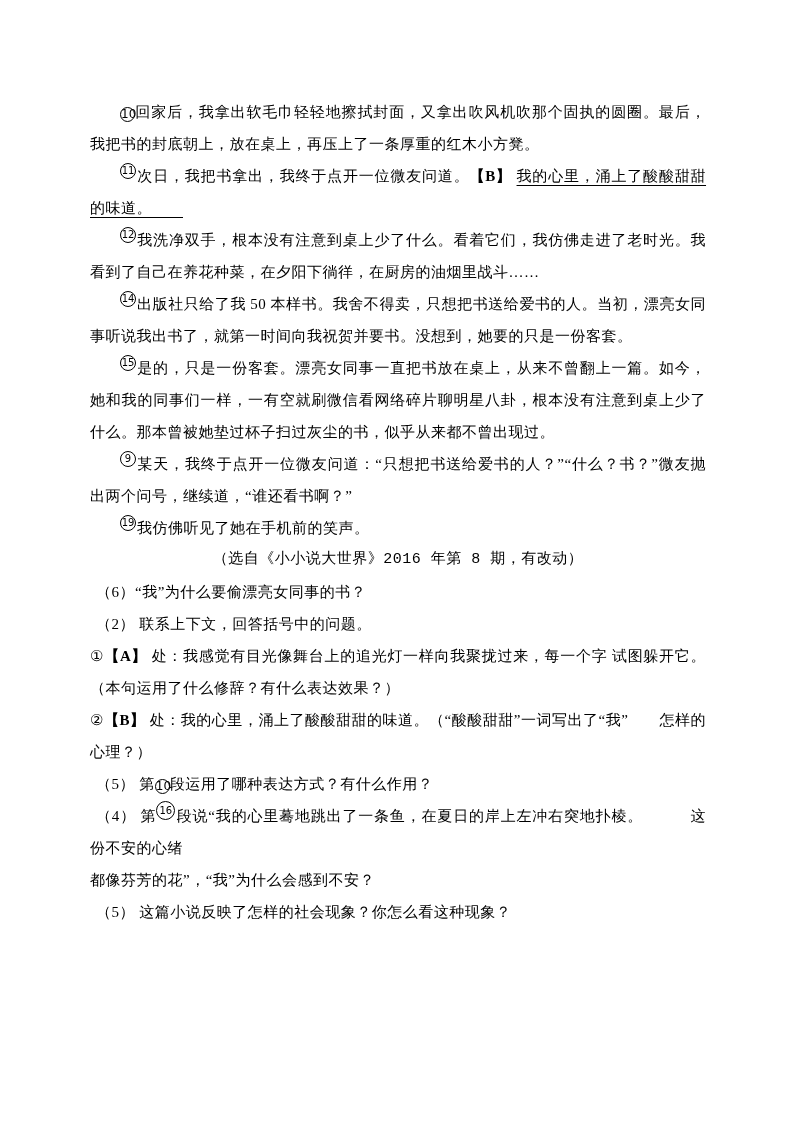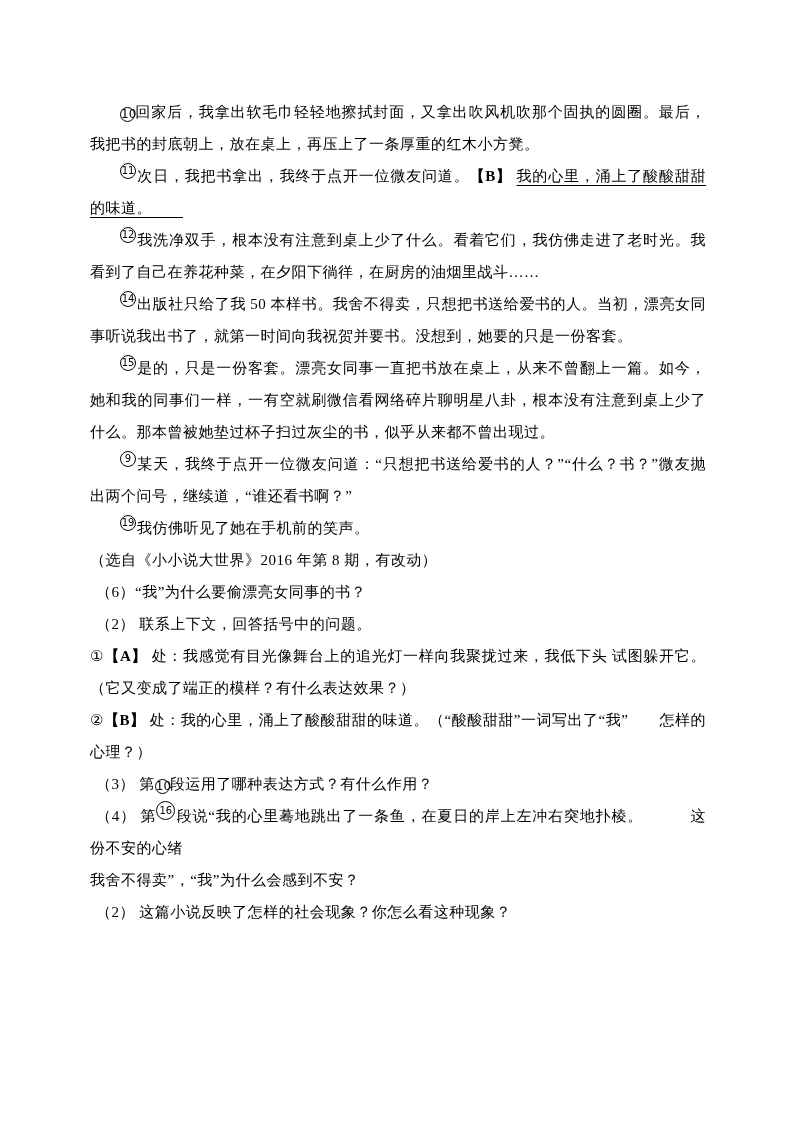--- a/index.html
+++ b/index.html
@@ -14,21 +14,21 @@
     color:#000;
     overflow:hidden;
   }
   .block{
     font-size:15px;
     line-height:32px;
     text-align:justify;
     letter-spacing:0.5px;
     margin:0;
   }
-  .block.right{text-align:left;}
+  .block.right{text-align:center;font-family:Liberation Mono, monospace;}
   .block.ind2{text-indent:2em;}
   .block.ind05{text-indent:0.4em;}
   .b{font-weight:bold;}
   .u{text-decoration:underline;text-underline-offset:4px;}
   .num-inline{
     display:inline-block;box-sizing:border-box;
     width:15px;height:15px;border:1px solid #000;border-radius:50%;
     font-family:"DejaVu Sans",sans-serif;
     font-size:12px;line-height:13px;text-align:center;
     vertical-align:-1px;letter-spacing:0;
@@ -54,20 +54,20 @@
       <div class="block ind2"><span class="num-inline">10</span><span>回家后，我拿出软毛巾轻轻地擦拭封面，又拿出吹风机吹那个固执的圆圈。最后，我把书的封底朝上，放在桌上，再压上了一条厚重的红木小方凳。</span></div>
       <div class="block ind2"><span class="num-sup">11</span><span>次日，我把书拿出，我终于点开一位微友问道。</span><span class="b">【B】</span><span> </span><span class="u">我的心里，涌上了酸酸甜甜的味道。　　</span></div>
       <div class="block ind2"><span class="num-sup">12</span><span>我洗净双手，根本没有注意到桌上少了什么。看着它们，我仿佛走进了老时光。我看到了自己在养花种菜，在夕阳下徜徉，在厨房的油烟里战斗……</span></div>
       <div class="block ind2"><span class="num-sup">14</span><span>出版社只给了我 50 本样书。我舍不得卖，只想把书送给爱书的人。当初，漂亮女同事听说我出书了，就第一时间向我祝贺并要书。没想到，她要的只是一份客套。</span></div>
       <div class="block ind2"><span class="num-sup">15</span><span>是的，只是一份客套。漂亮女同事一直把书放在桌上，从来不曾翻上一篇。如今，她和我的同事们一样，一有空就刷微信看网络碎片聊明星八卦，根本没有注意到桌上少了什么。那本曾被她垫过杯子扫过灰尘的书，似乎从来都不曾出现过。</span></div>
       <div class="block ind2"><span class="num-sup">9</span><span>某天，我终于点开一位微友问道：“只想把书送给爱书的人？”“什么？书？”微友抛出两个问号，继续道，“谁还看书啊？”</span></div>
       <div class="block ind2"><span class="num-sup">19</span><span>我仿佛听见了她在手机前的笑声。</span></div>
       <div class="block right"><span>（选自《小小说大世界》2016 年第 8 期，有改动）</span></div>
       <div class="block ind05"><span>（6）“我”为什么要偷漂亮女同事的书？</span></div>
       <div class="block ind05"><span>（2） 联系上下文，回答括号中的问题。</span></div>
-      <div class="block"><span>①</span><span class="b">【A】</span><span> 处：我感觉有目光像舞台上的追光灯一样向我聚拢过来，我低下头 试图躲开它。（它又变成了端正的模样？有什么表达效果？）</span></div>
+      <div class="block"><span>①</span><span class="b">【A】</span><span> 处：我感觉有目光像舞台上的追光灯一样向我聚拢过来，每一个字 试图躲开它。（本句运用了什么修辞？有什么表达效果？）</span></div>
       <div class="block"><span>②</span><span class="b">【B】</span><span> 处：我的心里，涌上了酸酸甜甜的味道。（“酸酸甜甜”一词写出了“我”　　怎样的心理？）</span></div>
-      <div class="block ind05"><span>（3） 第</span><span class="num-inline">10</span><span>段运用了哪种表达方式？有什么作用？</span></div>
+      <div class="block ind05"><span>（5） 第</span><span class="num-inline">10</span><span>段运用了哪种表达方式？有什么作用？</span></div>
       <div class="block ind05"><span>（4） 第</span><span class="num-sup lg">16</span><span>段说“我的心里蓦地跳出了一条鱼，在夏日的岸上左冲右突地扑棱。　　　这份不安的心绪</span></div>
-      <div class="block"><span>我舍不得卖”，“我”为什么会感到不安？</span></div>
-      <div class="block ind05"><span>（2） 这篇小说反映了怎样的社会现象？你怎么看这种现象？</span></div>
+      <div class="block"><span>都像芬芳的花”，“我”为什么会感到不安？</span></div>
+      <div class="block ind05"><span>（5） 这篇小说反映了怎样的社会现象？你怎么看这种现象？</span></div>
     </div>
 </div>
 
 </body></html>

